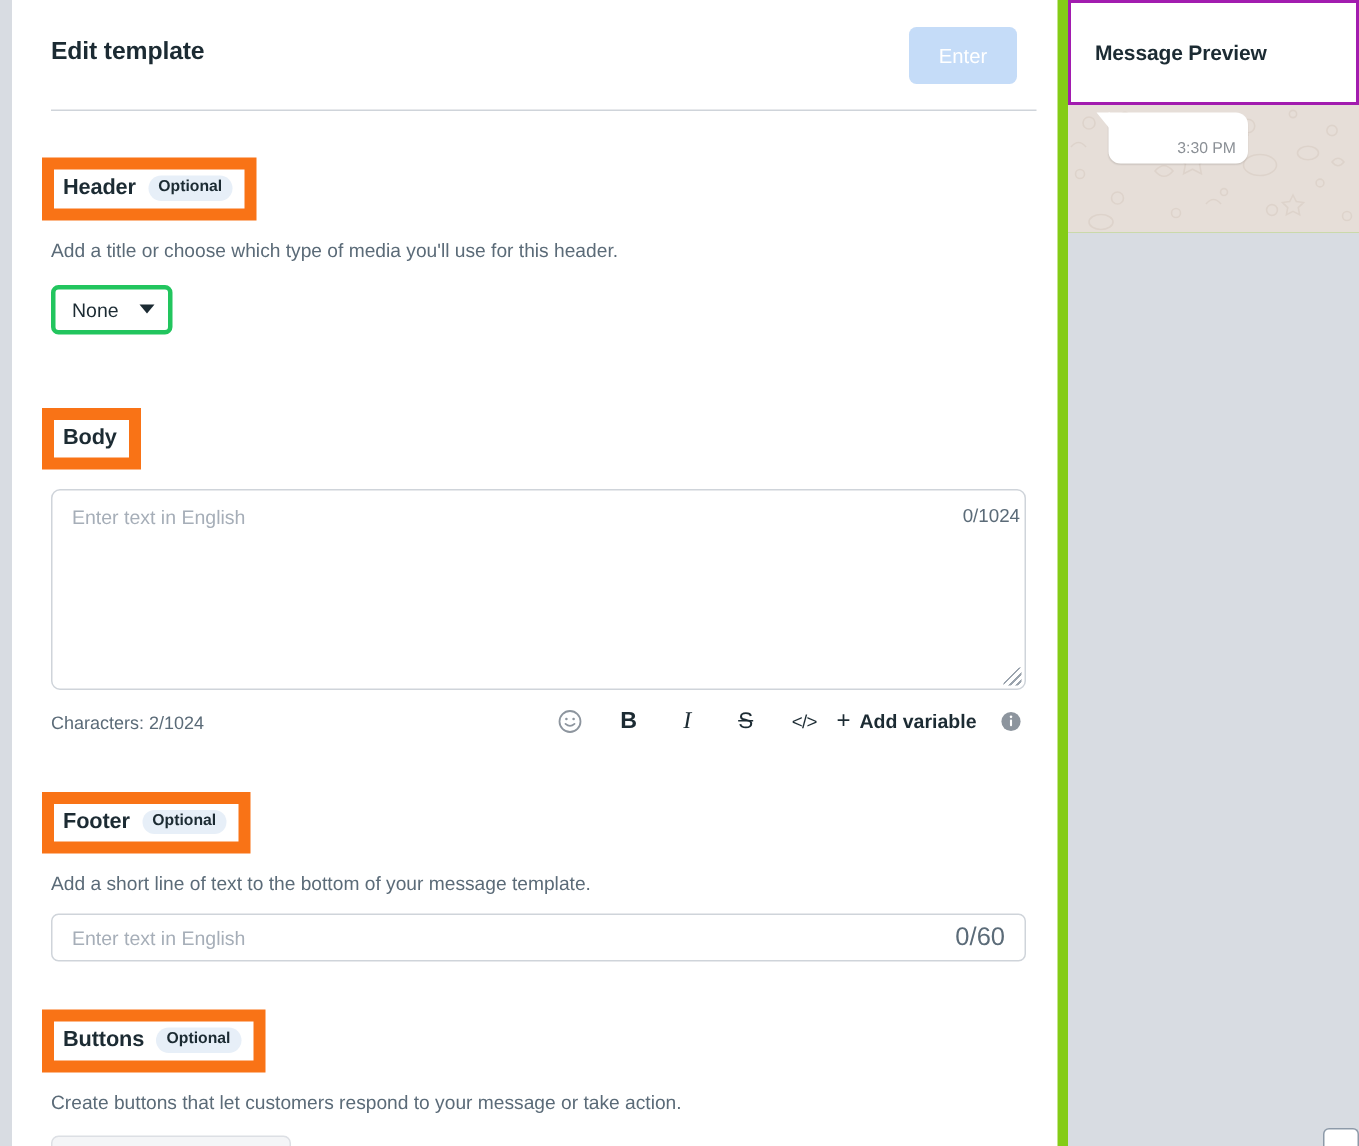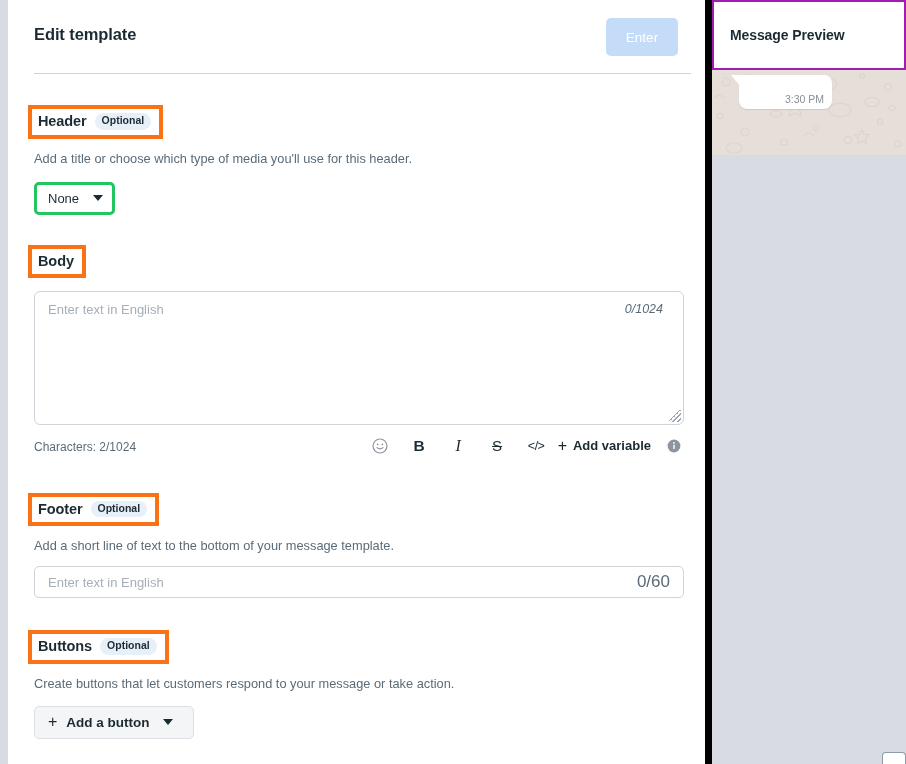--- a/index.html
+++ b/index.html
@@ -10,21 +10,21 @@
     overflow: hidden;
     background: #d8dce2;
     font-family: "Liberation Sans", sans-serif;
     -webkit-font-smoothing: antialiased;
   }
 
   #root {
     position: relative;
     width: 906px;
     height: 764px;
-    background: #000000;
+    background: #84cc16;
   }
 
   
   .left-strip {
     position: absolute;
     left: 0; top: 0;
     width: 8px; height: 764px;
     background: #d8dce2;
   }
 
@@ -81,21 +81,21 @@
   }
 
   
   .section { padding-left: 8px; }
 
   .sec-label-wrap {
     position: relative;
     display: inline-flex;
     align-items: center;
     gap: 8px;
-    border: 4px solid #f97316;
+    border: 8px solid #f97316;
     padding: 4px 8px 5px 6px;
     margin-left: -6px;
   }
 
   .sec-label {
     font-size: 14.5px;
     font-weight: bold;
     color: #1c2b33;
     letter-spacing: -0.1px;
   }
@@ -154,24 +154,23 @@
 
   .ta-placeholder {
     position: absolute;
     left: 13px; top: 10px;
     font-size: 13px;
     color: #a6aeb8;
   }
 
   .ta-counter {
     position: absolute;
-    right: 20px; top: 10px;
+    right: 3px; top: 10px;
     font-size: 12.5px;
     color: #5b6b78;
-    font-style: italic;
   }
 
   .resize-handle {
     position: absolute;
     right: 2px; bottom: 2px;
     width: 12px; height: 12px;
     background:
       linear-gradient(135deg, transparent 0 42%, #9aa3ad 42% 50%, transparent 50% 62%),
       linear-gradient(135deg, transparent 0 62%, #9aa3ad 62% 70%, transparent 70% 82%),
       linear-gradient(135deg, transparent 0 82%, #9aa3ad 82% 90%, transparent 90%);
@@ -386,21 +385,21 @@
           <span class="badge-optional">Optional</span>
         </div>
         <div class="sec-desc">Add a title or choose which type of media you'll use for this header.</div>
 
         <div class="select-none">
           <span>None</span>
           <span class="caret"></span>
         </div>
       </div>
 
-      <div class="section" style="margin-top:30px;">
+      <div class="section" style="margin-top:49px;">
         <div class="sec-label-wrap">
           <span class="sec-label">Body</span>
         </div>
 
         <div class="textarea-wrap">
           <span class="ta-placeholder">Enter text in English</span>
           <span class="ta-counter">0/1024</span>
           <span class="resize-handle"></span>
         </div>
 

